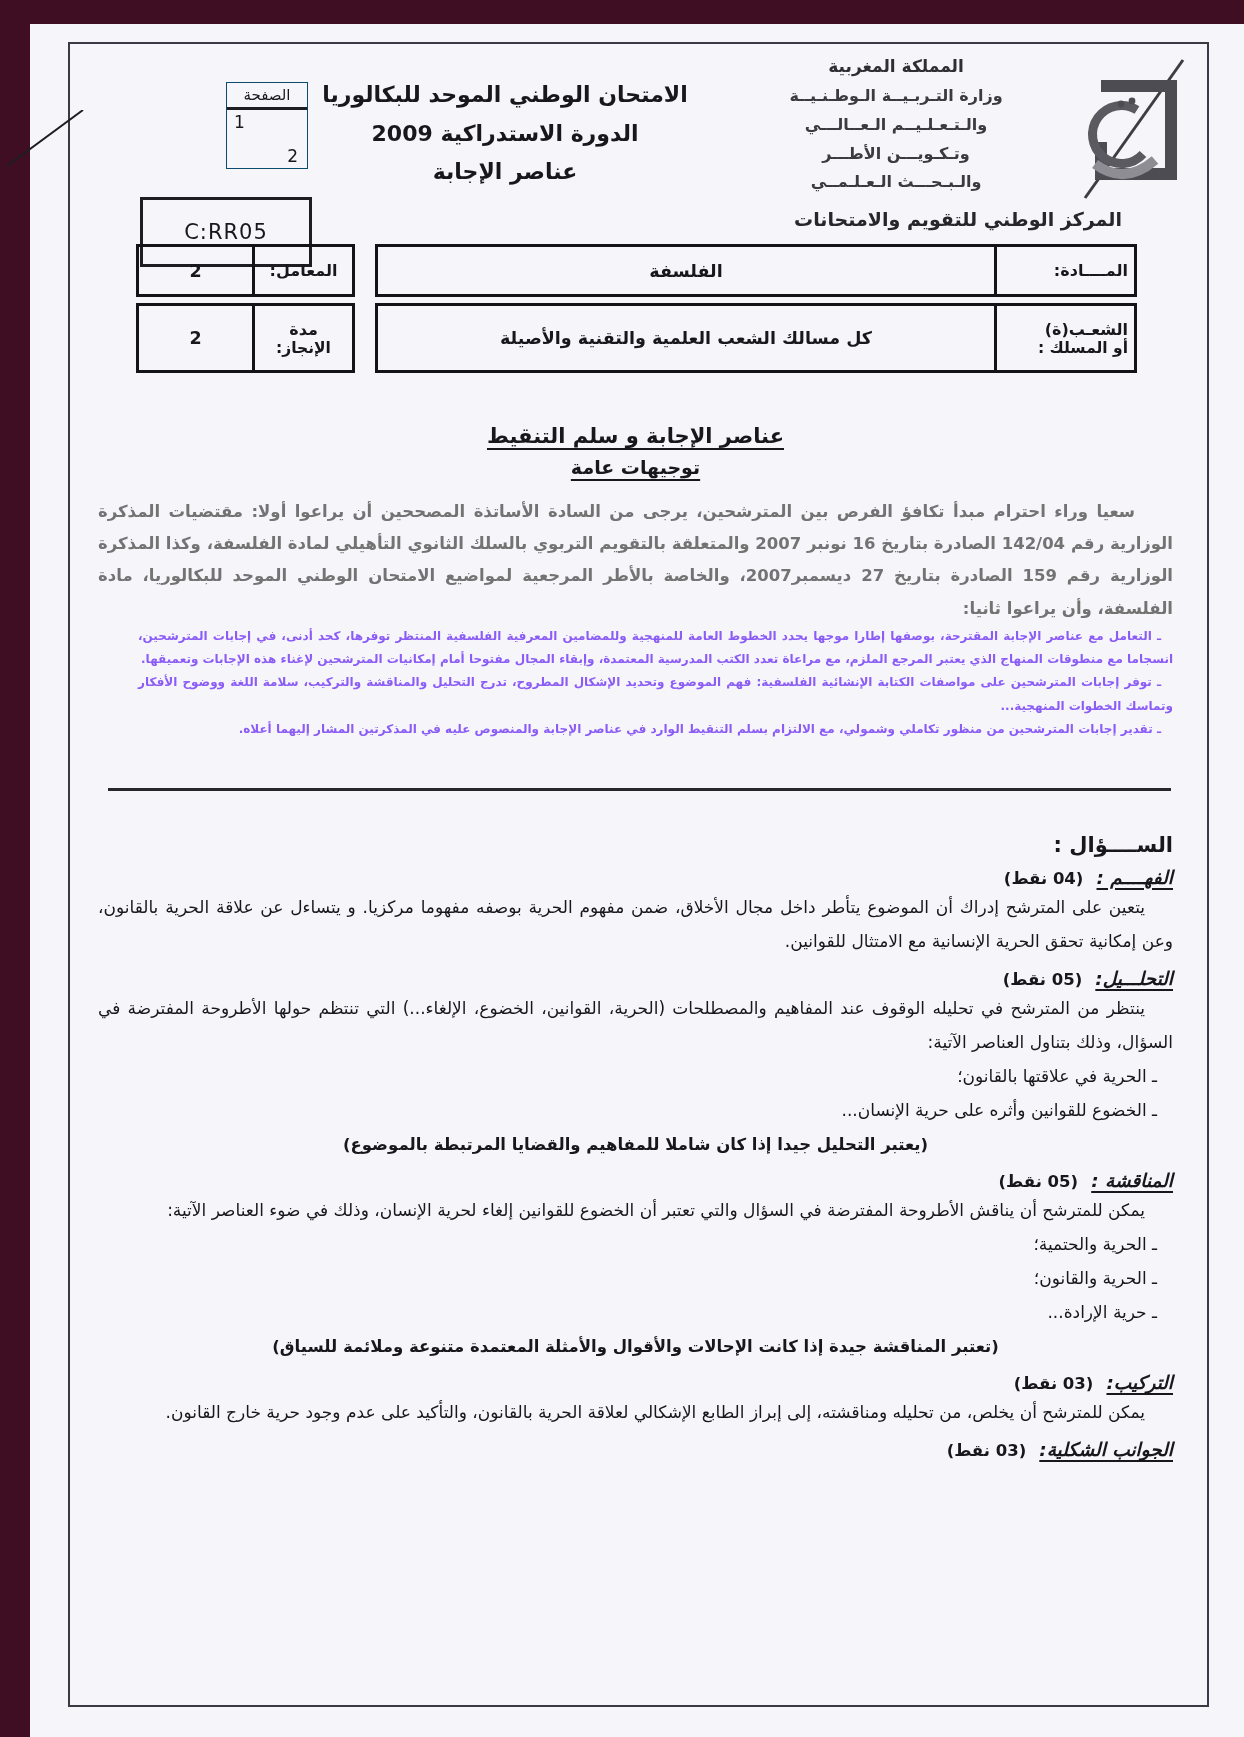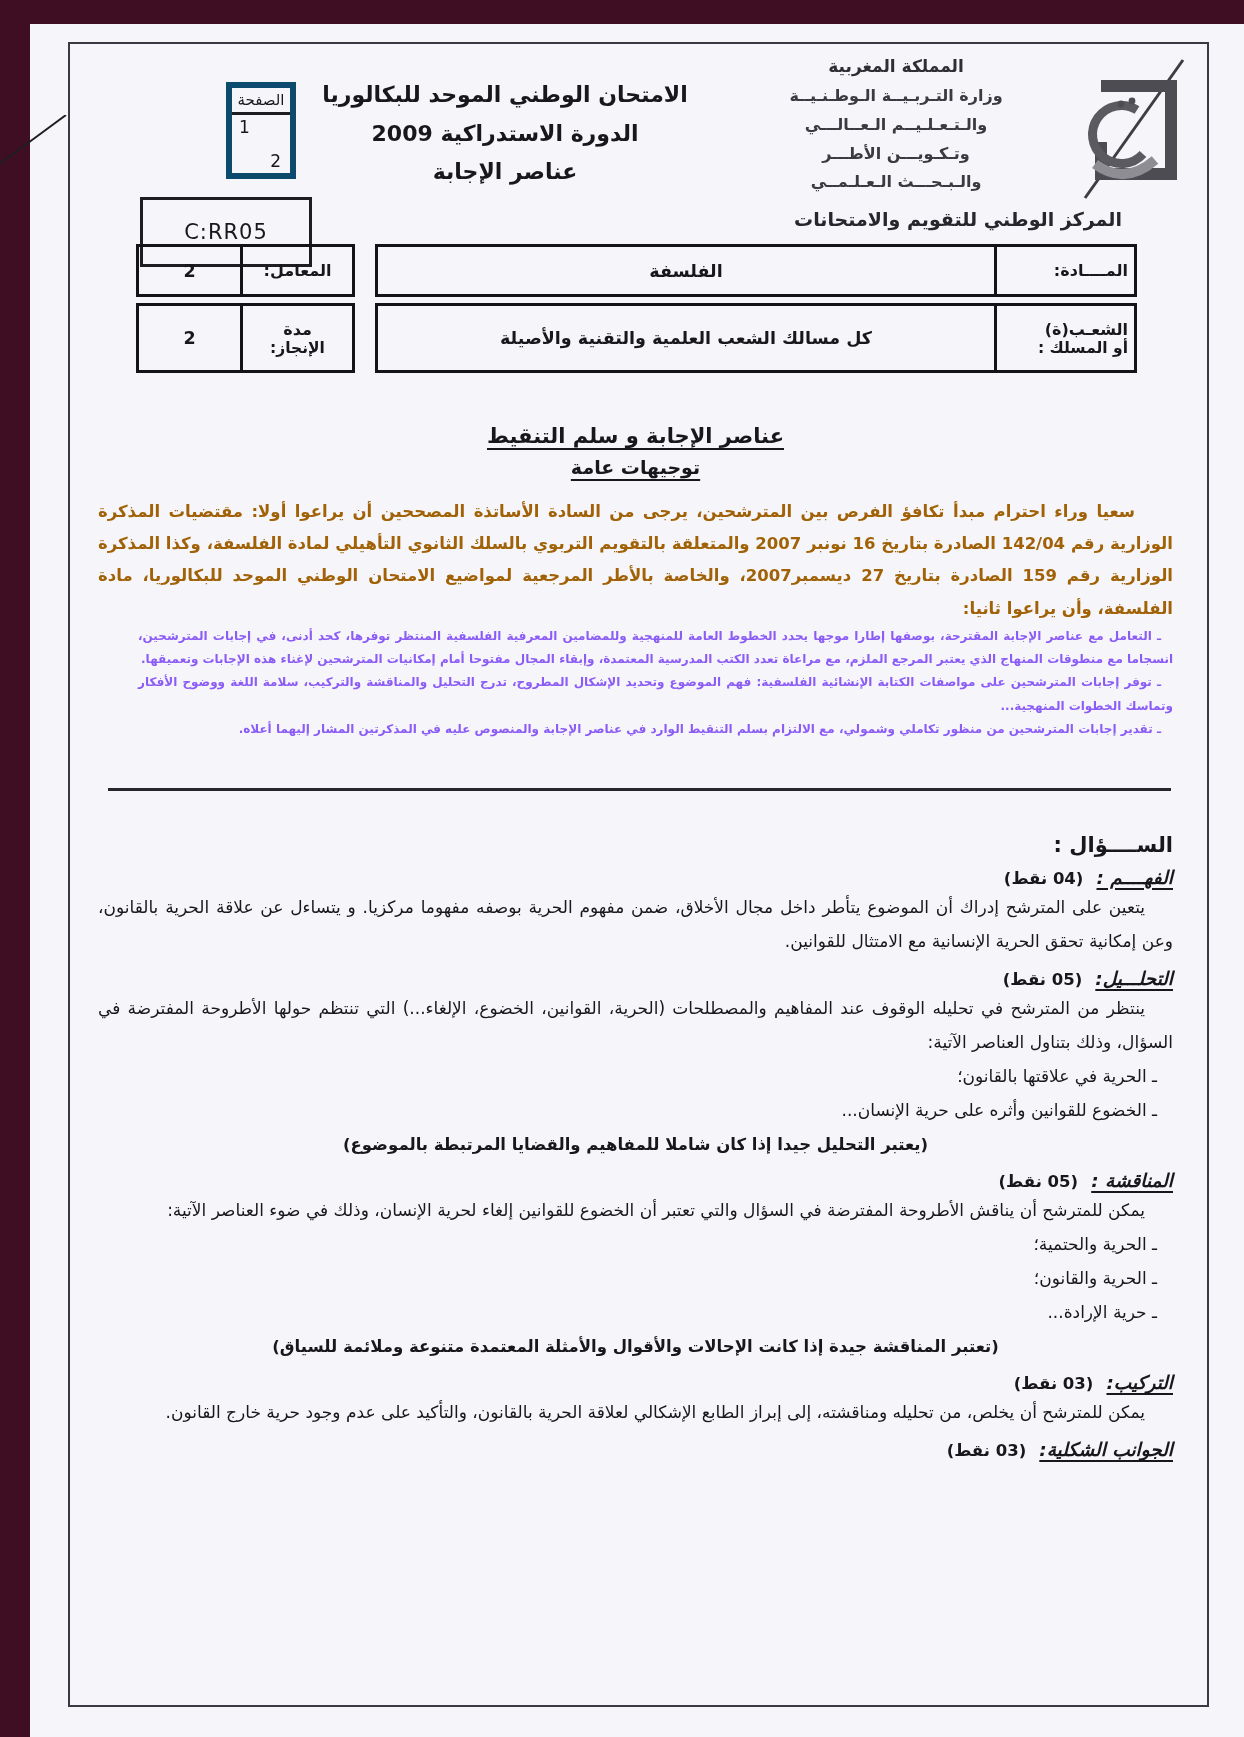--- a/index.html
+++ b/index.html
@@ -30,21 +30,21 @@
   .mtext { width: 330px; text-align: center; color: #2e2e34; padding-top: 2px; }
   .kingdom { font-size: 17px; font-weight: bold; text-underline-offset: 4px; margin-bottom: 6px; }
   .mline { font-size: 16px; line-height: 1.8; font-weight: bold; color: #3a3a40; }
   .center-name { width: 470px; text-align: center; font-weight: bold; font-size: 19px; margin-top: 2px; color: #26262c; }
 
   .exam-title {
     position: absolute; left: 235px; top: 32px; width: 400px;
     text-align: center; font-weight: bold; font-size: 22px; line-height: 1.75;
   }
 
-  .page-box { position: absolute; left: 156px; top: 38px; width: 70px; border: 6px solid #0c4a6e; }
+  .page-box { position: absolute; left: 156px; top: 38px; width: 82px; border: 1px solid #0c4a6e; }
   .pb-head { border-bottom: 3px solid #1d1d22; text-align: center; font-size: 15px; padding: 3px 2px; }
   .pb-body { position: relative; height: 58px; }
   .pb-body svg { position: absolute; inset: 0; }
   .pb-num1 { position: absolute; left: 7px; top: 2px; font-size: 17px; }
   .pb-num2 { position: absolute; right: 9px; bottom: 2px; font-size: 17px; }
 
   .code-box {
     position: absolute; left: 70px; top: 153px; width: 172px; height: 70px;
     border: 3px solid #1d1d22; display: flex; align-items: center; justify-content: center;
     font-size: 21px; font-weight: normal; direction: ltr; letter-spacing: 1px;
@@ -52,32 +52,32 @@
 
   
   .ibox { position: absolute; border: 3px solid #141418; display: flex; flex-direction: row; }
   .ibox .lbl { border-left: 3px solid #141418; display: flex; flex-direction: column; justify-content: center; font-weight: bold; font-size: 16px; padding: 2px 6px; }
   .ibox .val { flex: 1; display: flex; align-items: center; justify-content: center; font-weight: bold; font-size: 17.5px; }
   .r1r { top: 200px; right: 70px; width: 762px; height: 53px; }
   .r1l { top: 200px; left: 66px;  width: 219px; height: 53px; }
   .r2r { top: 259px; right: 70px; width: 762px; height: 70px; }
   .r2l { top: 259px; left: 66px;  width: 219px; height: 70px; }
   .r1r .lbl, .r2r .lbl { width: 140px; }
-  .r1l .lbl, .r2l .lbl { width: 112px; align-items: center; }
+  .r1l .lbl, .r2l .lbl { width: 100px; align-items: center; }
   .lbl .l2 { font-size: 15.5px; }
   .centered-lbl { text-align: center; }
 
   
   .content { padding: 0 34px 0 28px; }
   .main-title { text-align: center; font-size: 21px; font-weight: bold; margin-top: 24px;
     text-decoration: underline; text-underline-offset: 5px; text-decoration-thickness: 2px; }
   .sub-title  { text-align: center; font-size: 19px; font-weight: bold; margin-top: 8px;
     text-decoration: underline; text-underline-offset: 5px; text-decoration-thickness: 2px; }
 
-  .intro { margin-top: 18px; font-size: 16.5px; line-height: 1.95; text-align: justify; text-indent: 38px; font-weight: bold; color: #a16207; }
+  .intro { margin-top: 18px; font-size: 16.5px; line-height: 1.95; text-align: justify; text-indent: 38px; font-weight: bold; color: #737373; }
   .gbullet { font-size: 12px; line-height: 1.95; text-align: justify; text-indent: 12px; font-weight: bold; color: #8b5cf6; margin-left: 40px; }
 
   .sep { border: none; border-top: 3px solid #26262c; margin: 46px 2px 0 10px; }
 
   .q-heading { margin-top: 42px; font-size: 21px; font-weight: bold; }
 
   .sechead { margin-top: 10px; }
   .sec-title { font-weight: bold; font-style: italic; font-size: 18.5px;
     text-decoration: underline; text-underline-offset: 4px; text-decoration-thickness: 2px; }
   .sec-points { font-weight: bold; font-size: 16.5px; margin-right: 8px; }

